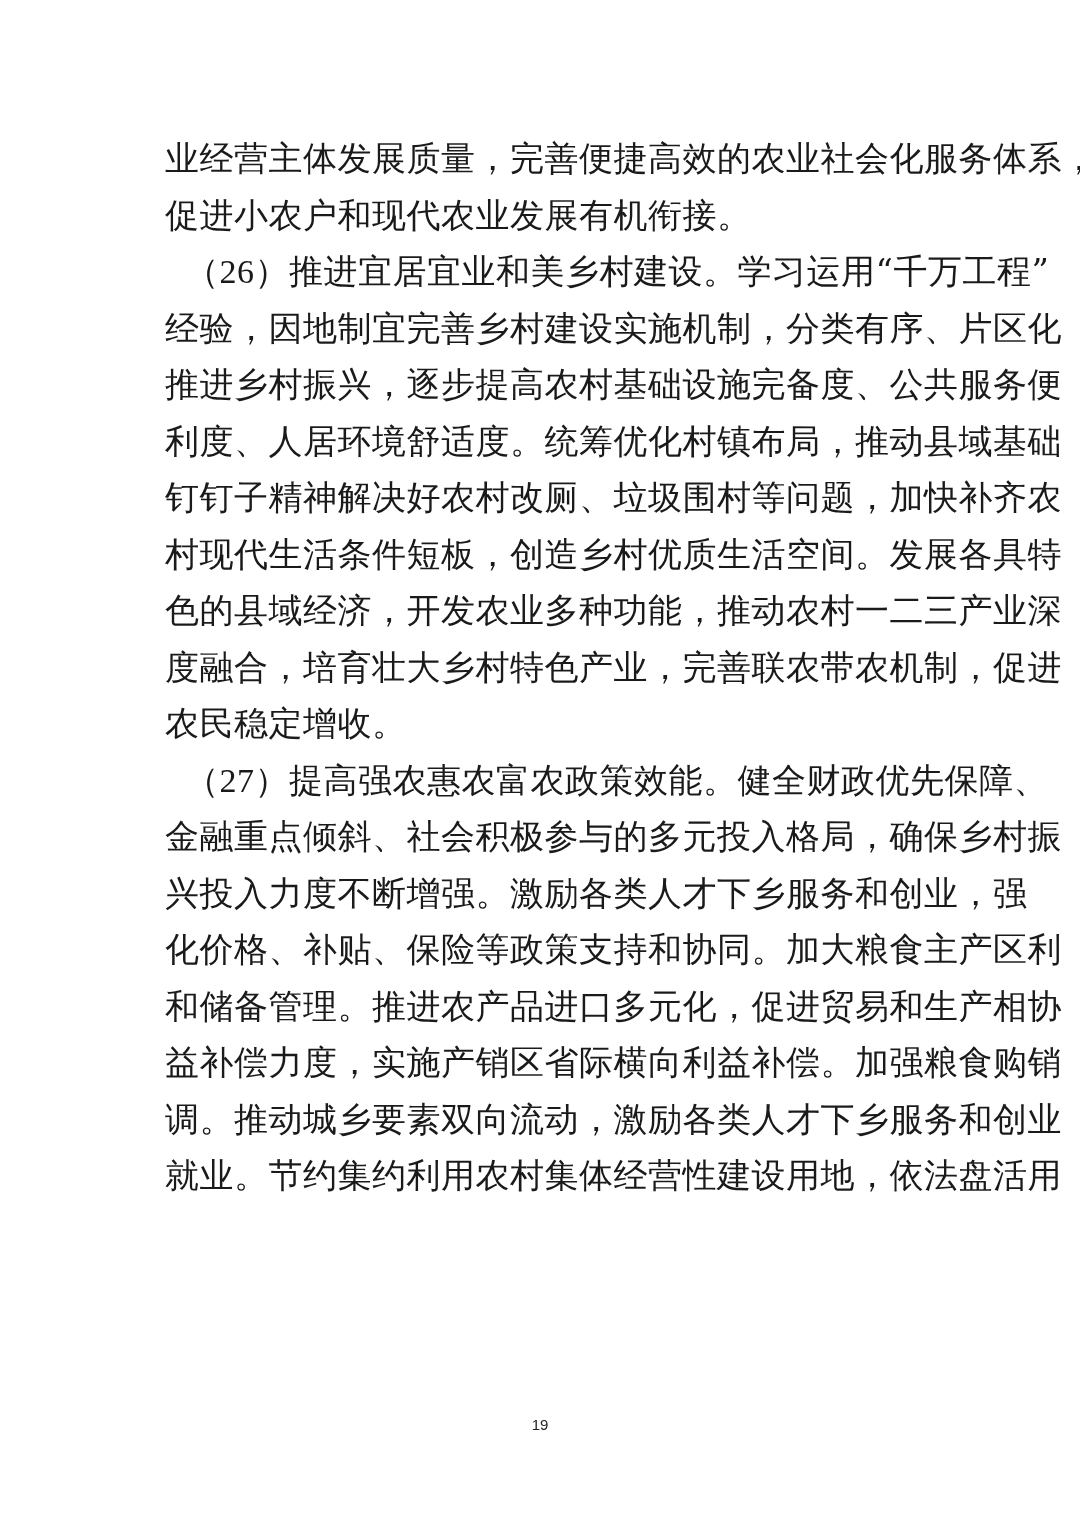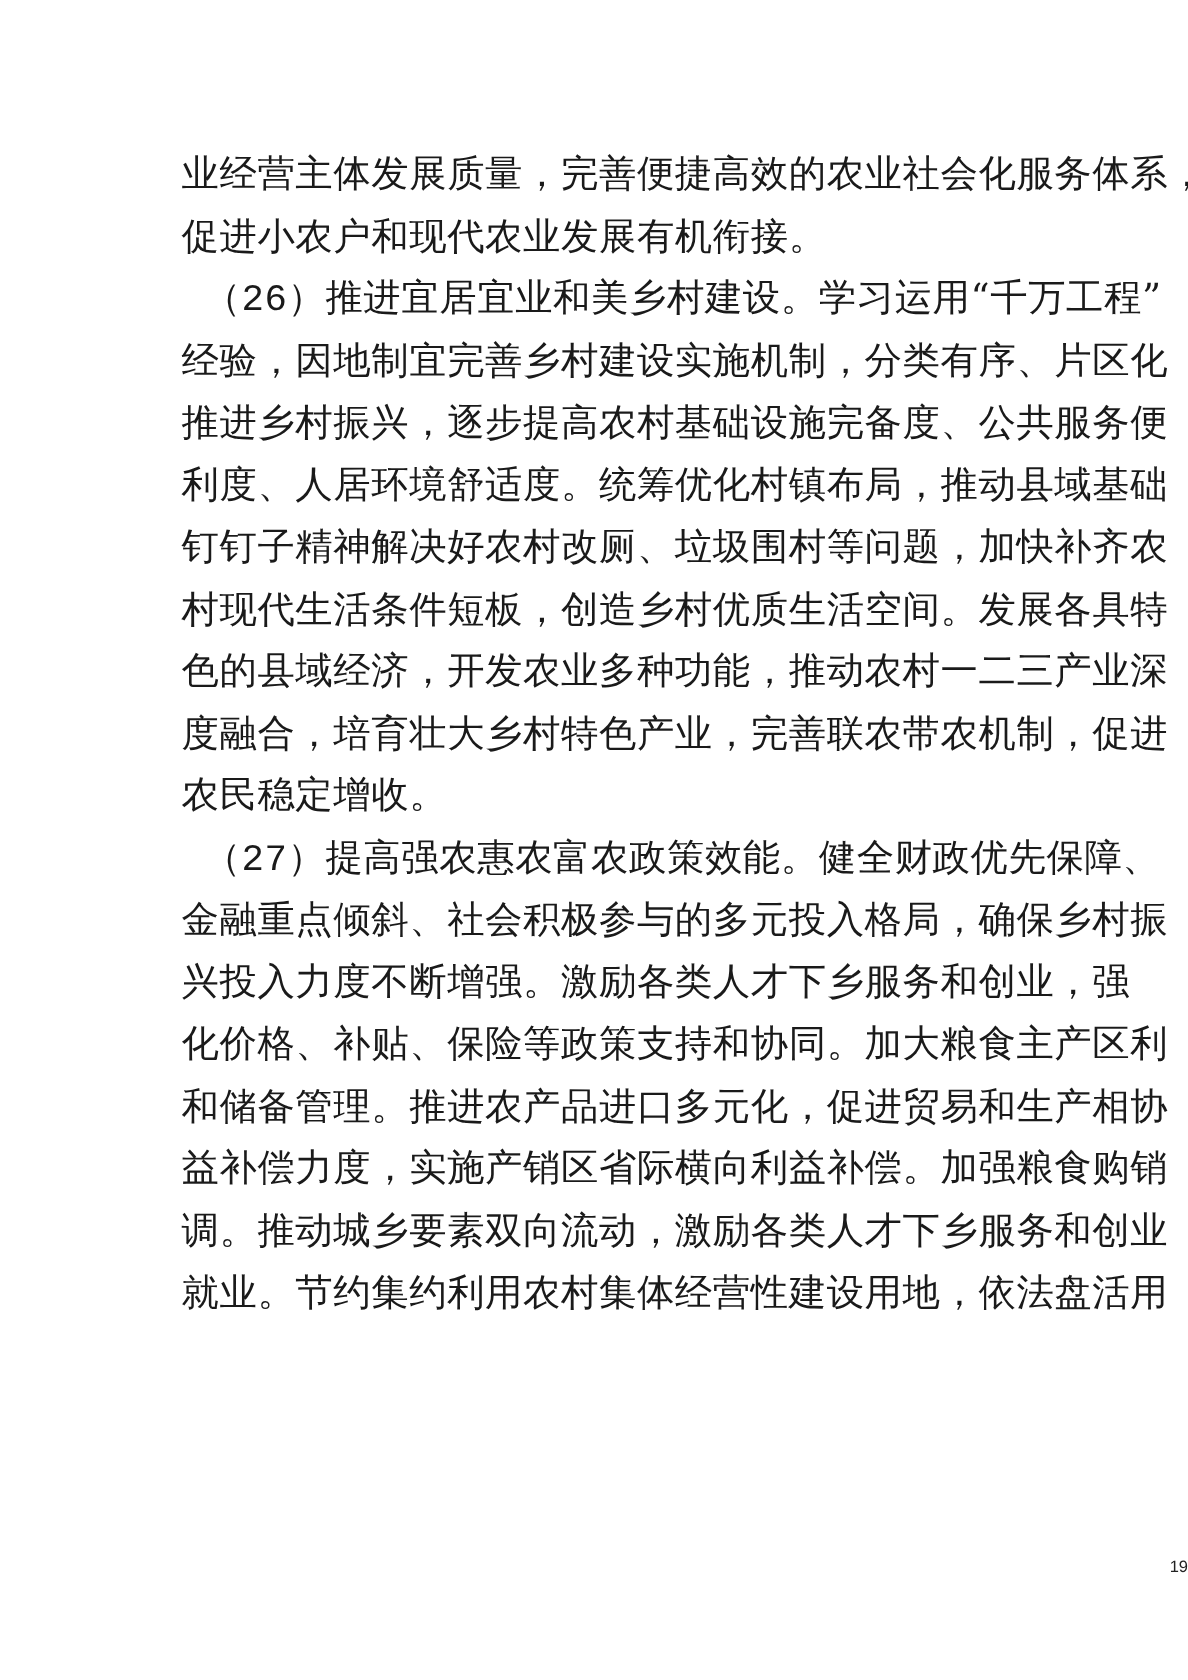--- a/index.html
+++ b/index.html
@@ -8,23 +8,23 @@
     position: absolute; left: 0; top: 0; width: 1080px; height: 1151px; background: #ffffff;
   }
   .body-text {
     position: absolute; left: 165px; top: 130px; width: 752px;
     font-family: "DejaVu Serif", "Liberation Serif", serif;
     font-size: 34px; line-height: 56.5px; color: #1a1a1a;
     text-align: justify; letter-spacing: 0.5px;
   }
   .line { display: block; height: 56.5px; white-space: nowrap; overflow: visible; text-align-last: justify; }
   .line.last { text-align-last: left; }
-  .num { font-family: Liberation Mono, monospace; font-weight: normal; }
+  .num { font-family: Liberation Serif, serif; font-weight: normal; }
   .page-number {
-    position: absolute; left: 0; width: 1080px; top: 1416px; text-align: right;
+    position: absolute; left: 0; width: 1080px; top: 1416px; text-align: center;
     font-family: "Liberation Sans", sans-serif; font-size: 15px; color: #222;
   }
 </style>
 </head>
 <body>
 
 <div class="page">
   <div class="body-text">
     <span class="line">业经营主体发展质量，完善便捷高效的农业社会化服务体系，</span>
     <span class="line last">促进小农户和现代农业发展有机衔接。</span>

